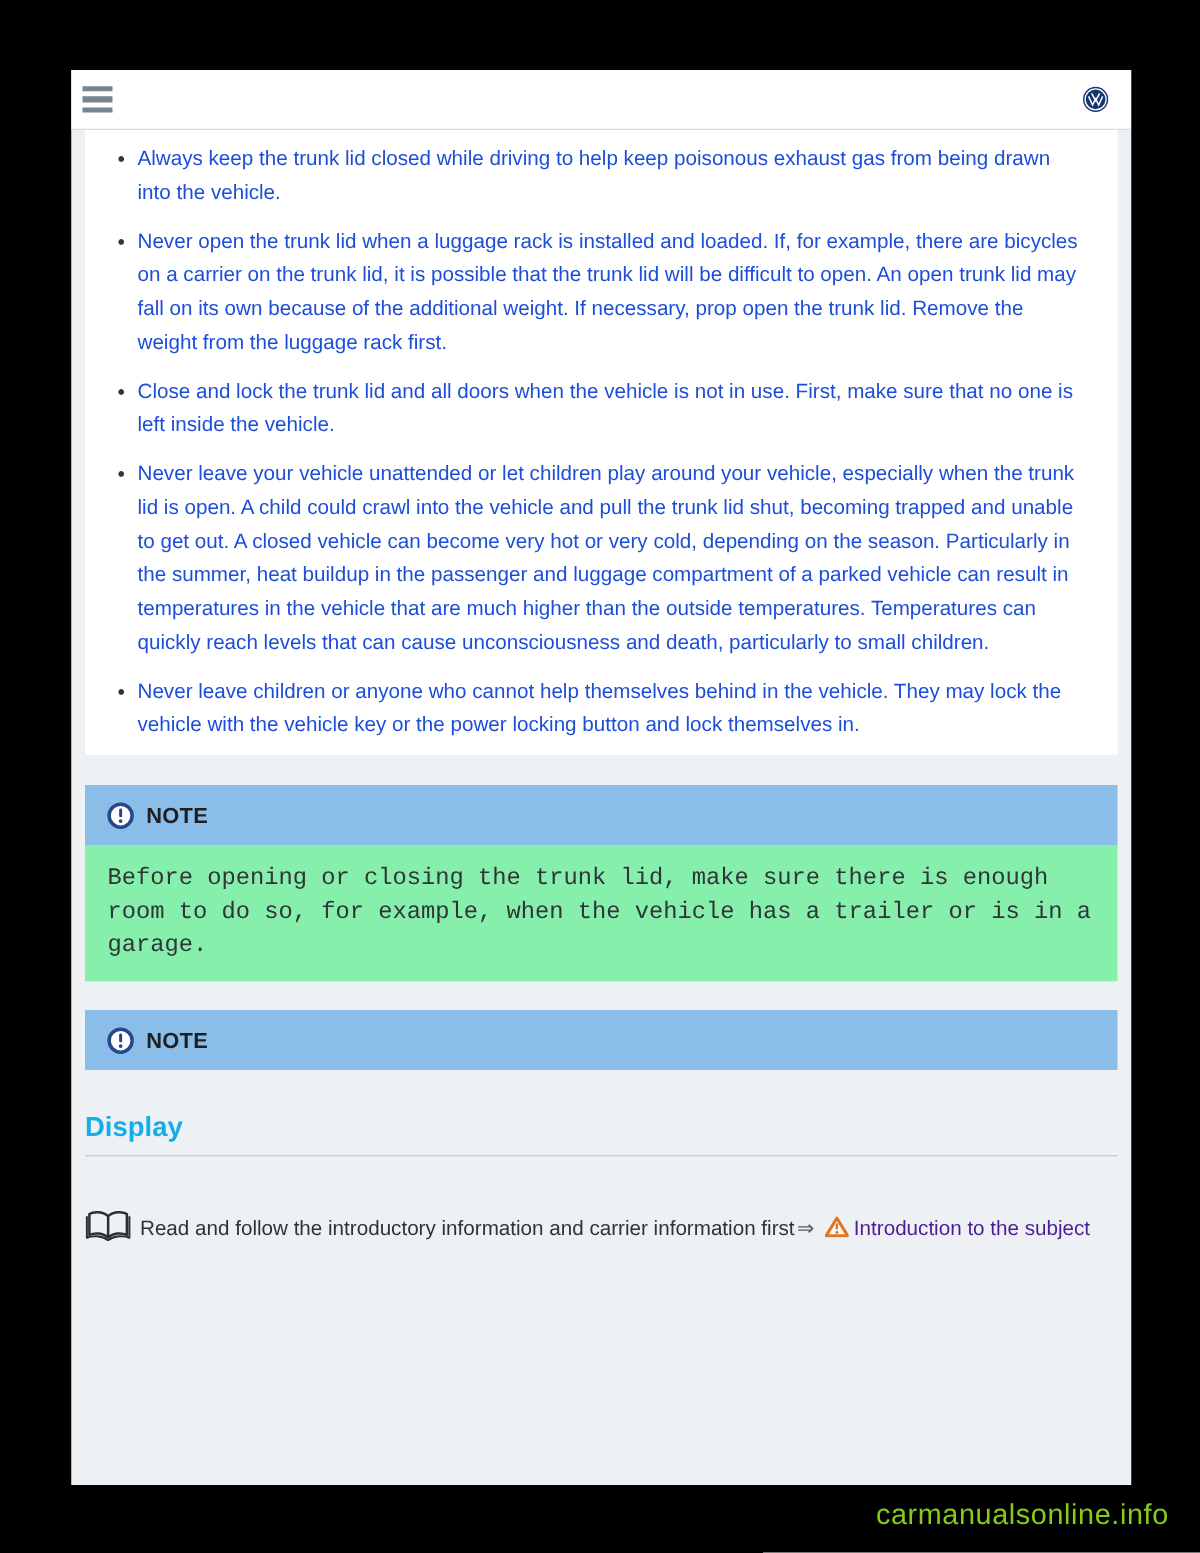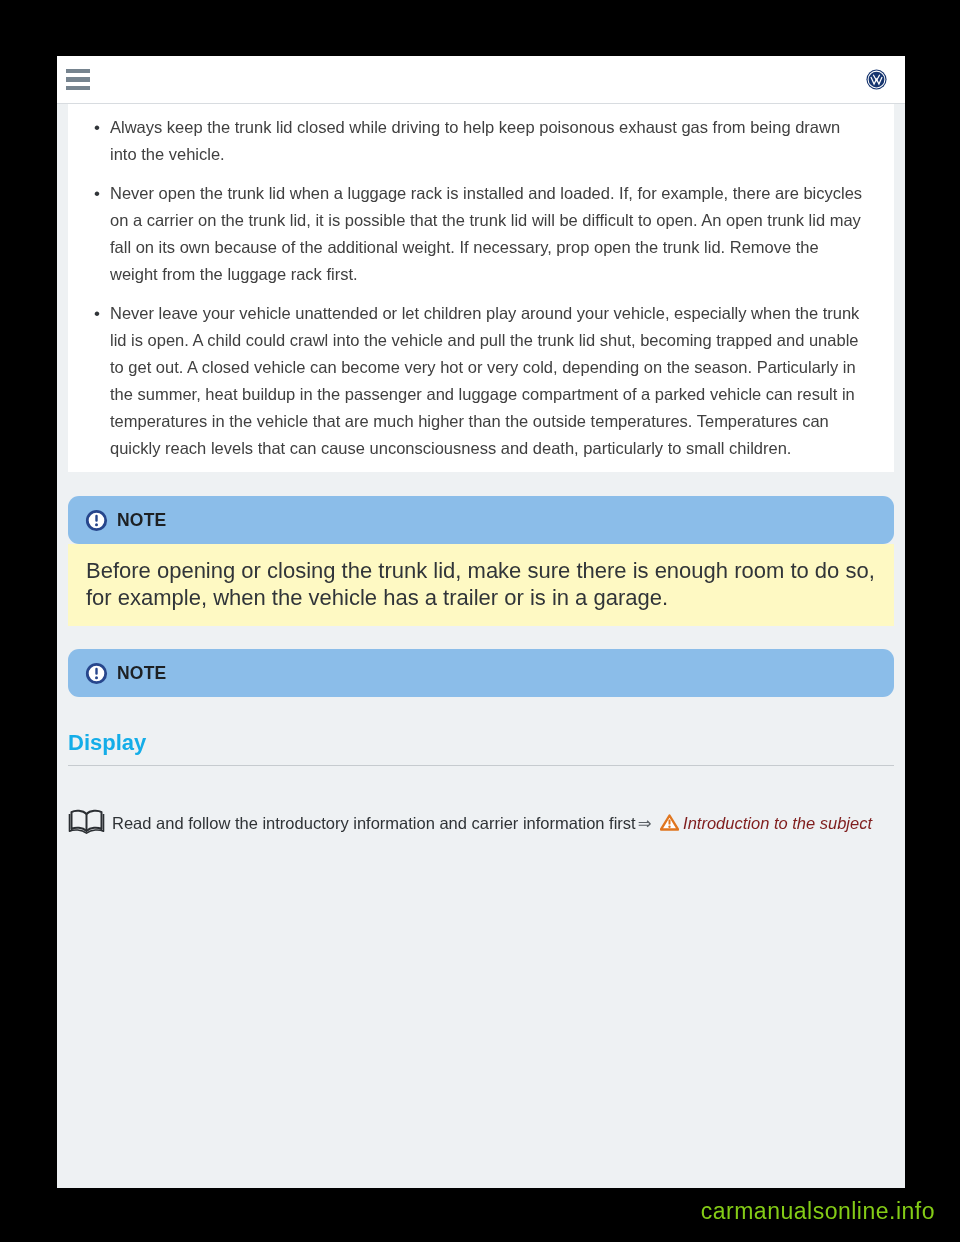--- a/index.html
+++ b/index.html
@@ -19,51 +19,51 @@
   .hamburger{width:24px;display:flex;flex-direction:column;gap:4px;cursor:pointer;}
   .hamburger span{display:block;height:4.5px;background:#76848f;}
   .vw-logo{width:21px;height:21px;display:block;}
   .card{
     margin:0 11px;background:#ffffff;
   }
   .bullets-card{padding:10px 26px 10px 26px;}
   ul.safety{list-style:none;margin:0;padding:0;}
   ul.safety li{
     position:relative;padding-left:16px;margin:0 0 12px 0;
-    font-size:16.5px;line-height:27px;color:#404040;
+    font-size:16.5px;line-height:27px;color:#1d4ed8;
   }
   ul.safety li:last-child{margin-bottom:0;}
   ul.safety li::before{
     content:"•";position:absolute;left:0;top:0;color:#313539;font-size:17px;
   }
   .note-box{margin:0 11px;}
   .note-box.first{margin-top:24px;}
   .note-box.second{margin-top:23px;}
   .note-header{
     background:#8bbde9;height:48px;display:flex;align-items:center;
-    padding:0 17px;gap:9px;border-radius:11px;
+    padding:0 17px;gap:9px;
   }
   .note-title{font-size:17.5px;font-weight:bold;color:#1d2023;letter-spacing:0.2px;}
   .note-body{
-    background:#fef9c3;padding:13px 18px 15px 18px;
-    font-size:22px;line-height:27px;color:#313539;
+    background:#86efac;padding:13px 18px 15px 18px;
+    font-size:19px;line-height:27px;color:#313539;font-family:Liberation Mono, monospace;
   }
   .display-section{margin:30px 11px 0 11px;}
   .display-title{
     margin:0 0 6px 0;font-size:22px;font-weight:bold;color:#14ade8;
     line-height:32px;
   }
   .display-rule{height:1px;background:#c6cbcf;border:none;margin:0;}
   .display-para{
     margin-top:42px;font-size:16.5px;line-height:27px;color:#2f3336;
   }
   .book-icon{vertical-align:-5px;margin-right:7px;}
   .arrow{color:#5a6065;margin:0 4px 0 2px;}
   .warn-icon{vertical-align:-2px;margin-right:4px;}
-  .xref-link{color:#7f1d1d;font-style:italic;cursor:pointer;}
+  .xref-link{color:#4c1d95;cursor:pointer;}
   .watermark{
     position:absolute;top:1198px;right:25px;
     font-size:23px;color:#84cc16;letter-spacing:0.5px;
   }
 </style>
 </head>
 <body>
 
 <div class="page">
 
@@ -78,21 +78,23 @@
       <circle cx="12" cy="12" r="9.6" fill="none" stroke="#ffffff" stroke-width="1.2"></circle>
       <path d="M8.3 6.6 L12 13.2 L15.7 6.6" fill="none" stroke="#ffffff" stroke-width="1.4" stroke-linejoin="miter"></path>
       <path d="M5.6 9.2 L9.2 17.2 L12 11.6 L14.8 17.2 L18.4 9.2" fill="none" stroke="#ffffff" stroke-width="1.4" stroke-linejoin="miter"></path>
     </svg>
   </div>
 
   <div class="card bullets-card">
     <ul class="safety">
       <li>Always keep the trunk lid closed while driving to help keep poisonous exhaust gas from being drawn into the vehicle.</li>
       <li>Never open the trunk lid when a luggage rack is installed and loaded. If, for example, there are bicycles on a carrier on the trunk lid, it is possible that the trunk lid will be difficult to open. An open trunk lid may fall on its own because of the additional weight. If necessary, prop open the trunk lid. Remove the weight from the luggage rack first.</li>
+      <li>Close and lock the trunk lid and all doors when the vehicle is not in use. First, make sure that no one is left inside the vehicle.</li>
       <li>Never leave your vehicle unattended or let children play around your vehicle, especially when the trunk lid is open. A child could crawl into the vehicle and pull the trunk lid shut, becoming trapped and unable to get out. A closed vehicle can become very hot or very cold, depending on the season. Particularly in the summer, heat buildup in the passenger and luggage compartment of a parked vehicle can result in temperatures in the vehicle that are much higher than the outside temperatures. Temperatures can quickly reach levels that can cause unconsciousness and death, particularly to small children.</li>
+      <li>Never leave children or anyone who cannot help themselves behind in the vehicle. They may lock the vehicle with the vehicle key or the power locking button and lock themselves in.</li>
     </ul>
   </div>
 
   <div class="note-box first">
     <div class="note-header">
       <svg width="23" height="23" viewBox="0 0 23 23">
         <circle cx="11.5" cy="11.5" r="9.2" fill="#ffffff" stroke="#27468c" stroke-width="2.8"></circle>
         <rect x="10.3" y="5.8" width="2.4" height="7" rx="1.1" fill="#27468c"></rect>
         <circle cx="11.5" cy="15.8" r="1.5" fill="#27468c"></circle>
       </svg>

